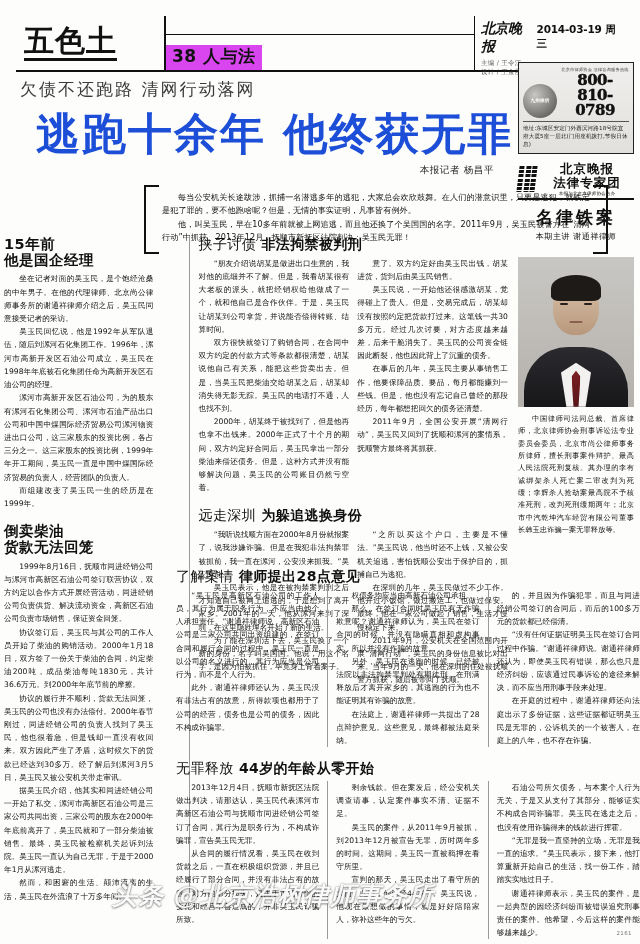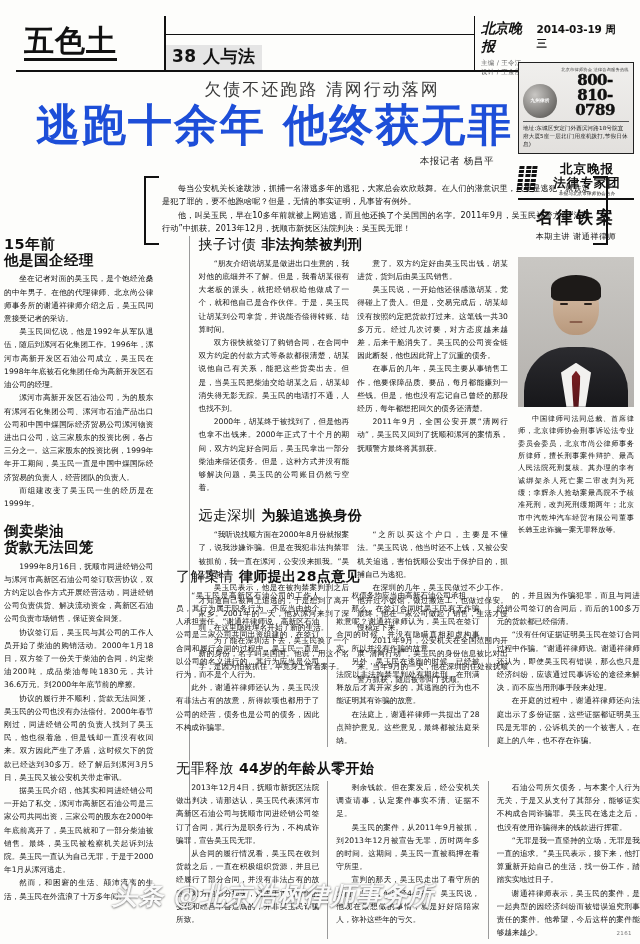--- a/index.html
+++ b/index.html
@@ -40,21 +40,21 @@
     flex: 1; position: relative;
     display: flex; align-items: flex-end;
   }
   .section-rule {
     position: absolute; left: 0; right: 0; top: 18px;
     border-top: 1.6px solid #111;
   }
   .section-label {
     position: relative;
     font-size: 17px; font-weight: 700; color: #111;
-    padding: 0 6px 2px 6px; background: #e5e5e5;
+    padding: 0 6px 2px 6px; background: #d946ef;
     letter-spacing: 0.5px;
     text-align: center;
   }
   .masthead-right {
     width: 150px; position: relative;
     border-left: 1.5px solid #111;
     padding: 4px 4px 0 6px;
   }
   .mh-brand-row { display: flex; align-items: baseline; gap: 5px; }
   .mh-brand {
@@ -66,21 +66,21 @@
   .mh-credits { margin-top: 3px; }
   .mh-credit-line {
     font-size: 6.5px; color: #333; letter-spacing: 0.2px;
     line-height: 1.45; white-space: nowrap; opacity: .78;
   }
 
   
   .head-wrap { position: relative; padding: 6px 0 0 4px; }
   .kicker {
     font-size: 17px; font-weight: 500; color: #3a3a3a;
-    letter-spacing: 2px; margin-bottom: 1px; text-align: center;
+    letter-spacing: 2px; margin-bottom: 10px;
   }
   .headline {
     font-size: 44px; font-weight: 900; color: #1d4ed8;
     letter-spacing: 2px; line-height: 1.06;
     font-family: "DejaVu Sans", "Liberation Sans", sans-serif;
     margin-left: 16px;
   }
   .byline {
     text-align: right; font-size: 9.5px; color: #222;
     width: 474px; margin-top: 6px; letter-spacing: .6px;

